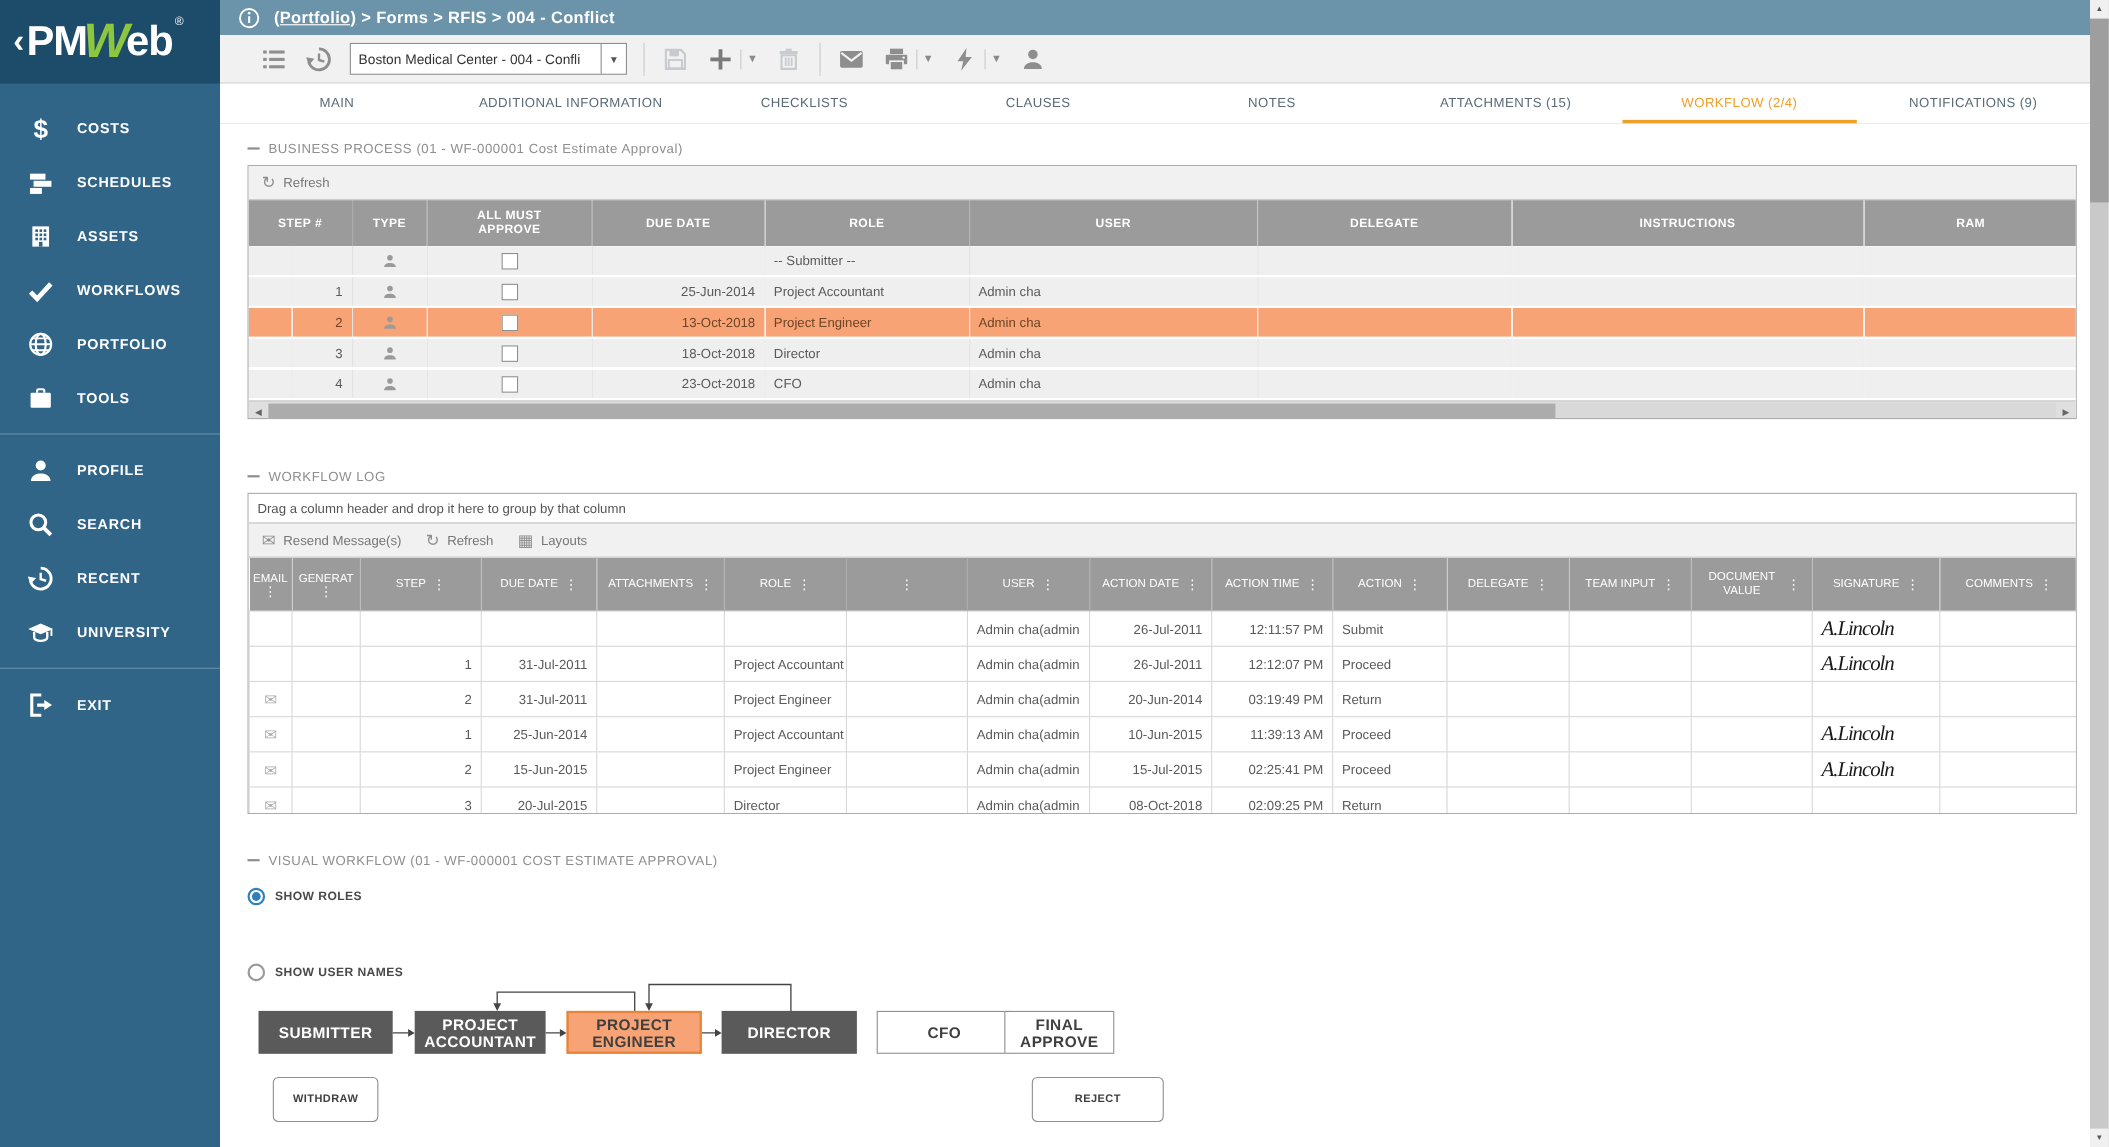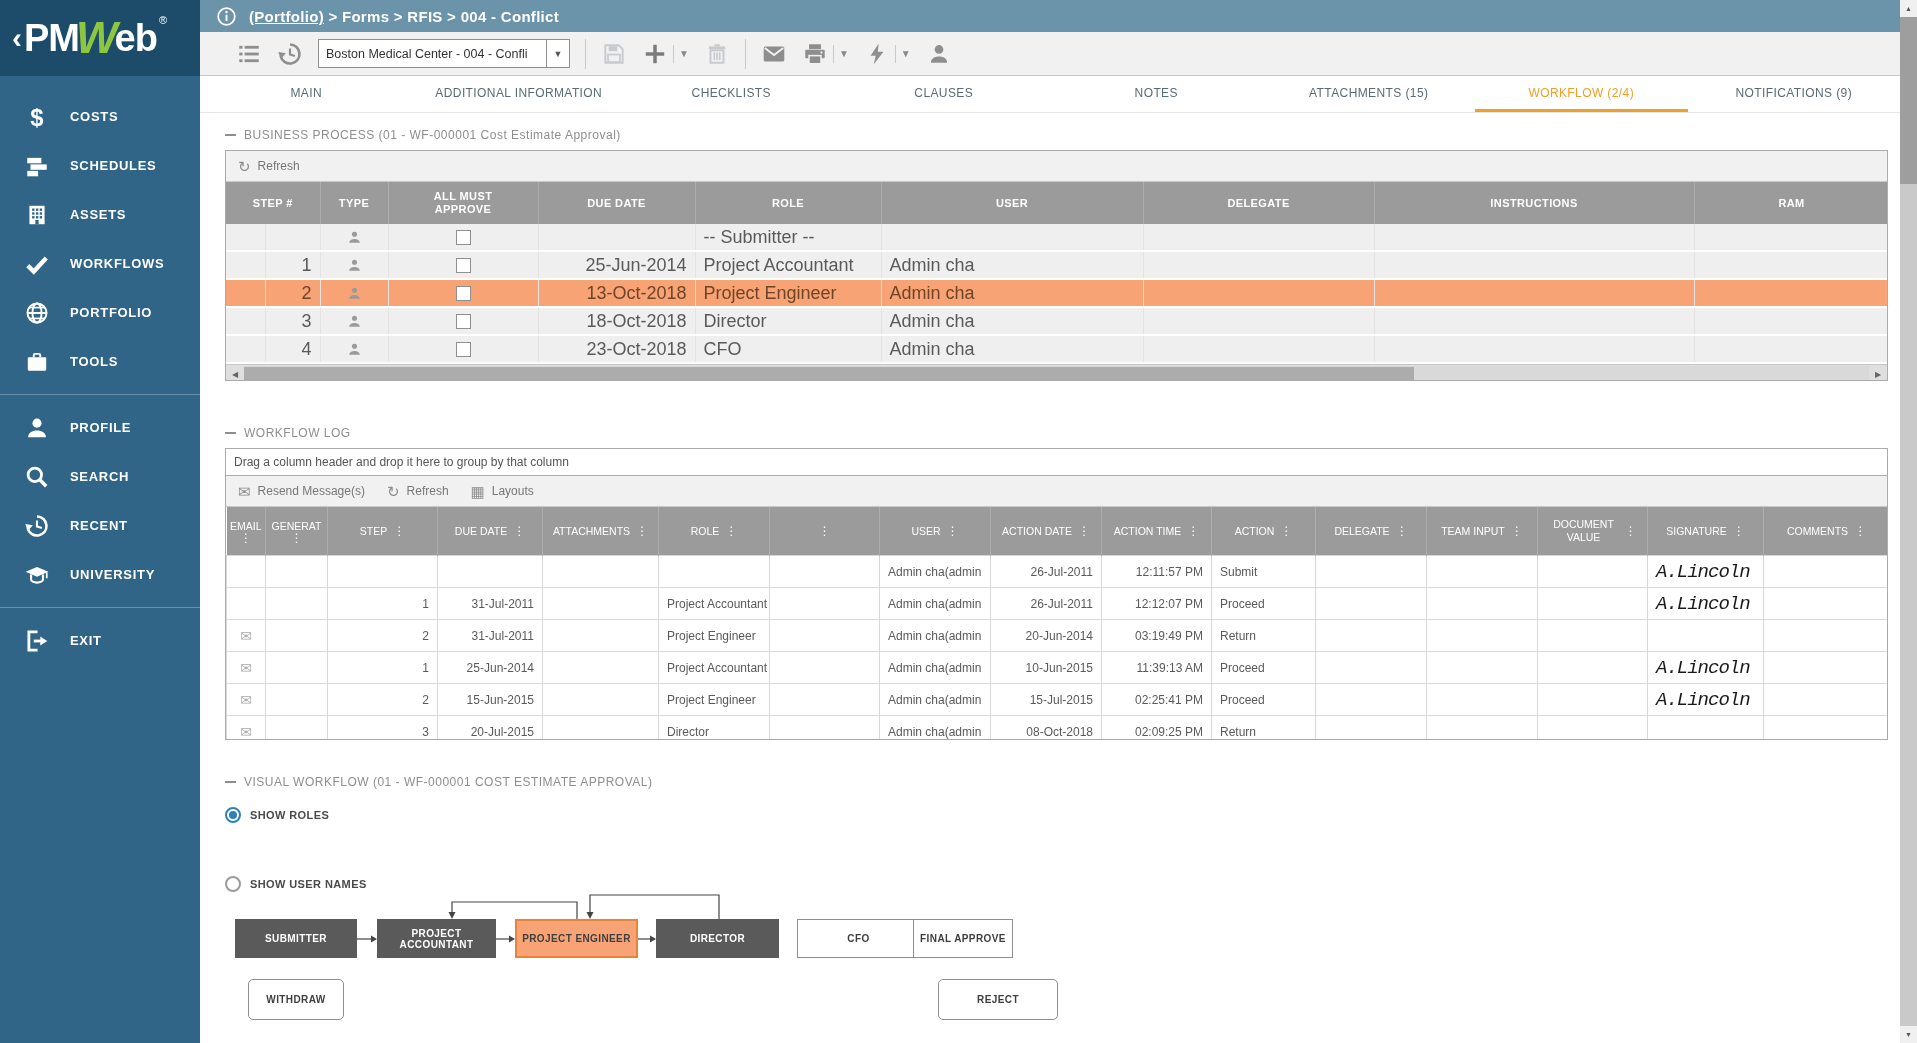--- a/index.html
+++ b/index.html
@@ -58,21 +58,21 @@
   .panel-toolbar{height:30px;background:#F1F1F1;border-bottom:1px solid #C8C8C8;display:flex;
                  align-items:center;padding-left:12px;gap:22px}
   .ptb-btn{display:inline-flex;align-items:center;gap:7px;color:#777;font-size:12px;cursor:pointer}
   .gi{color:#8E8E8E;font-size:15px;line-height:1}
 
   table.grid{width:100%;border-collapse:collapse;table-layout:fixed}
   
   .bp th{background:#9B9B9B;color:#fff;font-size:11px;font-weight:bold;height:42px;
          border-right:1px solid #ADADAD;letter-spacing:.4px;text-align:center;padding:0 4px;overflow:hidden}
   .bp td{background:#EFEFEF;height:26px;border-bottom:2px solid #fff;border-right:1px solid #E3E3E3;
-         font-size:18px;color:#5A5A5A;padding:0 8px;overflow:hidden;white-space:nowrap}
+         font-size:12px;color:#5A5A5A;padding:0 8px;overflow:hidden;white-space:nowrap}
   .bp tr.hl td{background:#F7A375;color:#6E4526}
   .ar{text-align:right}.ac{text-align:center}
   .wrap-narrow{display:inline-block;width:74px;line-height:13px;white-space:normal}
   .type-ico svg{width:17px;height:17px;vertical-align:middle}
   .cbox{display:inline-block;width:13px;height:13px;background:#fff;border:1px solid #8F8F8F;
         vertical-align:middle;cursor:pointer}
 
   .hscroll{height:18px;background:#DFDFDF;border-top:1px solid #C8C8C8;display:flex;align-items:center}
   .hs-arrow{width:18px;text-align:center;font-size:8px;color:#666;cursor:pointer;flex:none}
   .hs-track{flex:1;height:16px;position:relative;background:#D9D9D9}
@@ -80,36 +80,36 @@
 
   
   .group-hint{height:26px;line-height:26px;padding-left:8px;font-size:12px;color:#555;
               border-bottom:1px solid #ABABAB;background:#fff}
   .wl th{background:#9B9B9B;color:#fff;font-size:10.5px;font-weight:normal;height:44px;
          border-right:1px solid #ADADAD;padding:2px 3px;vertical-align:middle;overflow:hidden}
   .th-inner{display:flex;flex-wrap:wrap;align-items:center;justify-content:center;gap:0 6px;line-height:13px}
   .th-menu{color:#fff;font-size:12px;cursor:pointer;line-height:10px}
   .wl td{background:#fff;height:31px;border:1px solid #D8D8D8;font-size:12px;color:#5A5A5A;
          padding:0 8px;overflow:hidden;white-space:nowrap}
-  .sig{font-family:Liberation Mono, monospace;font-style:italic;font-size:19px;color:#1a1a1a;letter-spacing:-1px}
+  .sig{font-family:Liberation Serif, serif;font-style:italic;font-size:19px;color:#1a1a1a;letter-spacing:-1px}
   .env{color:#ABABAB;font-size:14px}
   .wrap-doc{display:inline-block;width:70px;line-height:13px;white-space:normal;text-align:center}
 
   
   .radio-row{position:absolute;left:25px;display:flex;align-items:center;gap:9px;font-size:11px;
              color:#4a4a4a;letter-spacing:.4px;font-weight:600;cursor:pointer}
   .radio{width:16px;height:16px;border-radius:50%;border:2px solid #9a9a9a;box-sizing:border-box;
          background:#fff;position:relative;flex:none}
   .radio.sel{border-color:#2F80B9}
   .radio.sel::after{content:"";position:absolute;inset:2px;background:#2F80B9;border-radius:50%}
 
   #diagram{position:absolute;left:0;top:770px;width:1100px;height:160px}
   #connectors{position:absolute;left:0;top:0;width:1100px;height:160px}
   .flow-node{position:absolute;top:36px;height:39px;display:flex;align-items:center;justify-content:center;
-             font-size:10px;font-weight:bold;letter-spacing:.4px;text-align:center;box-sizing:border-box;padding:0 2px}
+             font-size:14px;font-weight:bold;letter-spacing:.4px;text-align:center;box-sizing:border-box;padding:0 2px}
   .flow-node.dark{background:#5A5A5A;color:#fff}
   .flow-node.current{background:#F7A375;border:2px solid #E8833A;color:#3F3F3F}
   .flow-node.light{background:#fff;border:1px solid #8F8F8F;color:#3F3F3F}
   .flow-btn{position:absolute;top:96px;height:41px;background:#fff;border:1px solid #8F8F8F;border-radius:5px;
             display:flex;align-items:center;justify-content:center;font-size:10px;font-weight:bold;
             letter-spacing:.4px;color:#3F3F3F;cursor:pointer;box-sizing:border-box}
   #btn-withdraw{left:48px;width:96px}
   #btn-reject{left:738px;width:120px}
 
   

